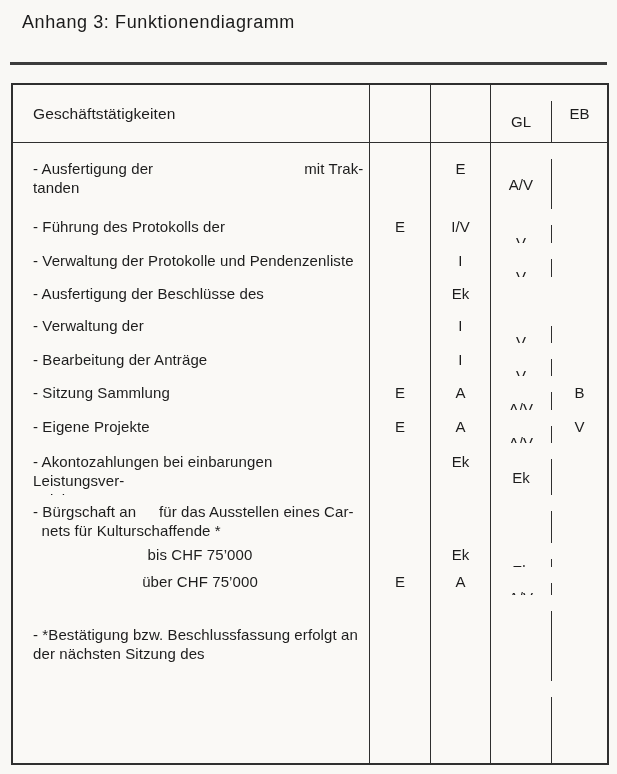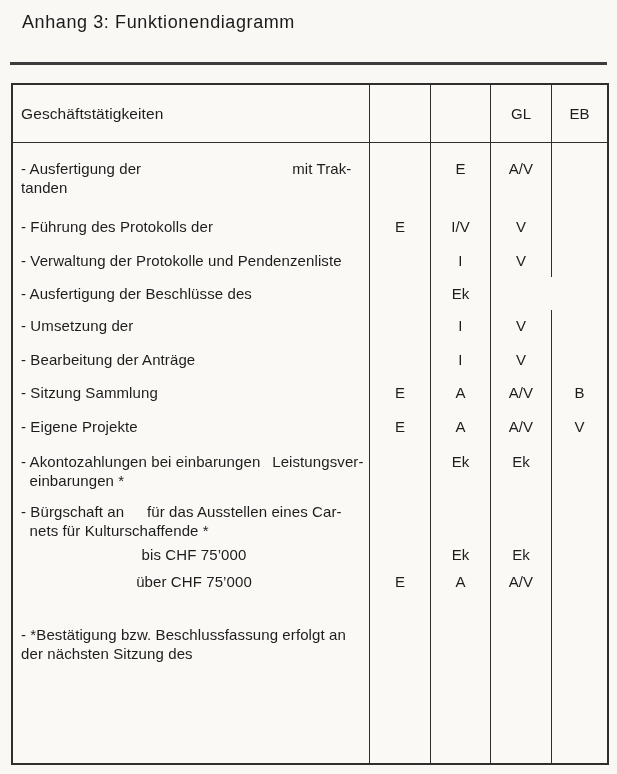--- a/index.html
+++ b/index.html
@@ -53,24 +53,24 @@
   }
   .row.header { border-bottom: 1.5px solid #2f2f2f; }
   .c {
     box-sizing: border-box;
     border-right: 1.5px solid #2f2f2f;
     font-size: 15px;
     line-height: 19px;
     letter-spacing: 0.1px;
     overflow: hidden;
   }
-  .c.c0 { flex: 0 0 357px; padding-left: 8px; padding-right: 2px; white-space: pre-wrap; }
+  .c.c0 { flex: 0 0 357px; padding-left: 20px; padding-right: 2px; white-space: pre-wrap; }
   .c.c1 { flex: 0 0 61px; }
   .c.c2 { flex: 0 0 60px; }
-  .c.c3 { flex: 0 0 61px; }
+  .c.c3 { flex: 0 0 61px; margin-top: 16px; }
   .c.c4 { flex: 1 1 auto; border-right: none; text-align: center; }
   .val { text-align: center; }
   .header .c { display: flex; align-items: center; }
   .header .c0 { font-size: 15.5px; }
   .header .val { justify-content: center; }
   .header .c3, .header .c4 { font-size: 15px; }
   .body-row .c { padding-top: var(--pt, 6px); }
   .r-right { text-align: center; padding-right: 1px; }
 </style>
 </head>
@@ -117,21 +117,21 @@
     </div>
 
     <div class="row body-row" style="height:33px; --pt:7px">
       <div class="c c0">- Ausfertigung der Beschlüsse des</div>
       <div class="c c1 val"></div>
       <div class="c c2 val">Ek</div>
       <div class="c c4 val"></div>
     </div>
 
     <div class="row body-row" style="height:33px; --pt:6px">
-      <div class="c c0">- Umsetzung der</div>
+      <div class="c c0">- Verwaltung der</div>
       <div class="c c1 val"></div>
       <div class="c c2 val">I</div>
       <div class="c c3 val">V</div>
       <div class="c c4 val"></div>
     </div>
 
     <div class="row body-row" style="height:33px; --pt:7px">
       <div class="c c0">- Bearbeitung der Anträge</div>
       <div class="c c1 val"></div>
       <div class="c c2 val">I</div>

